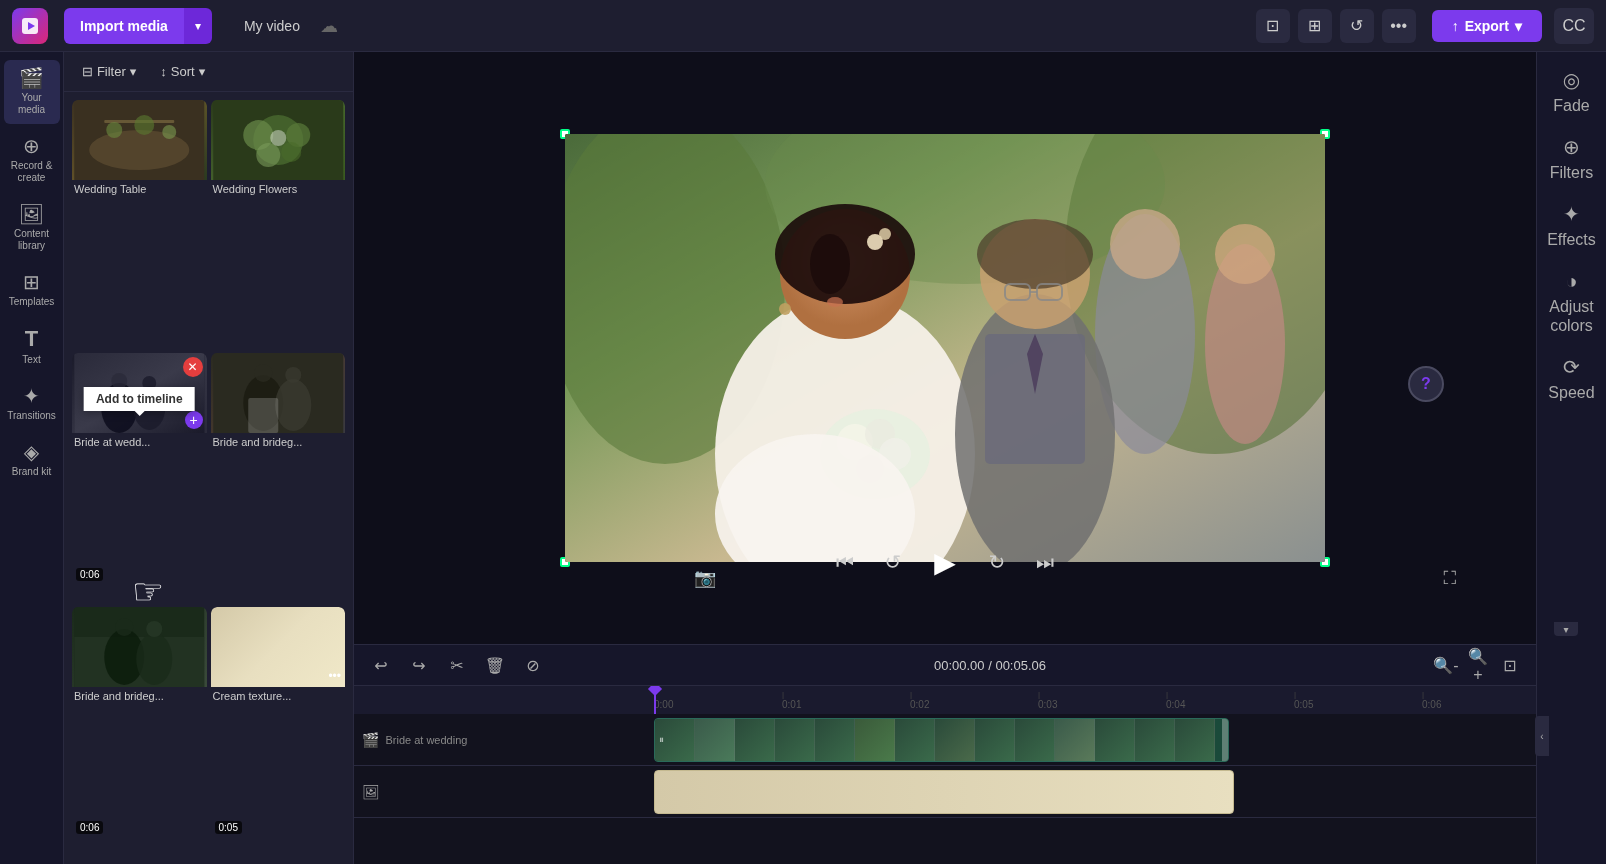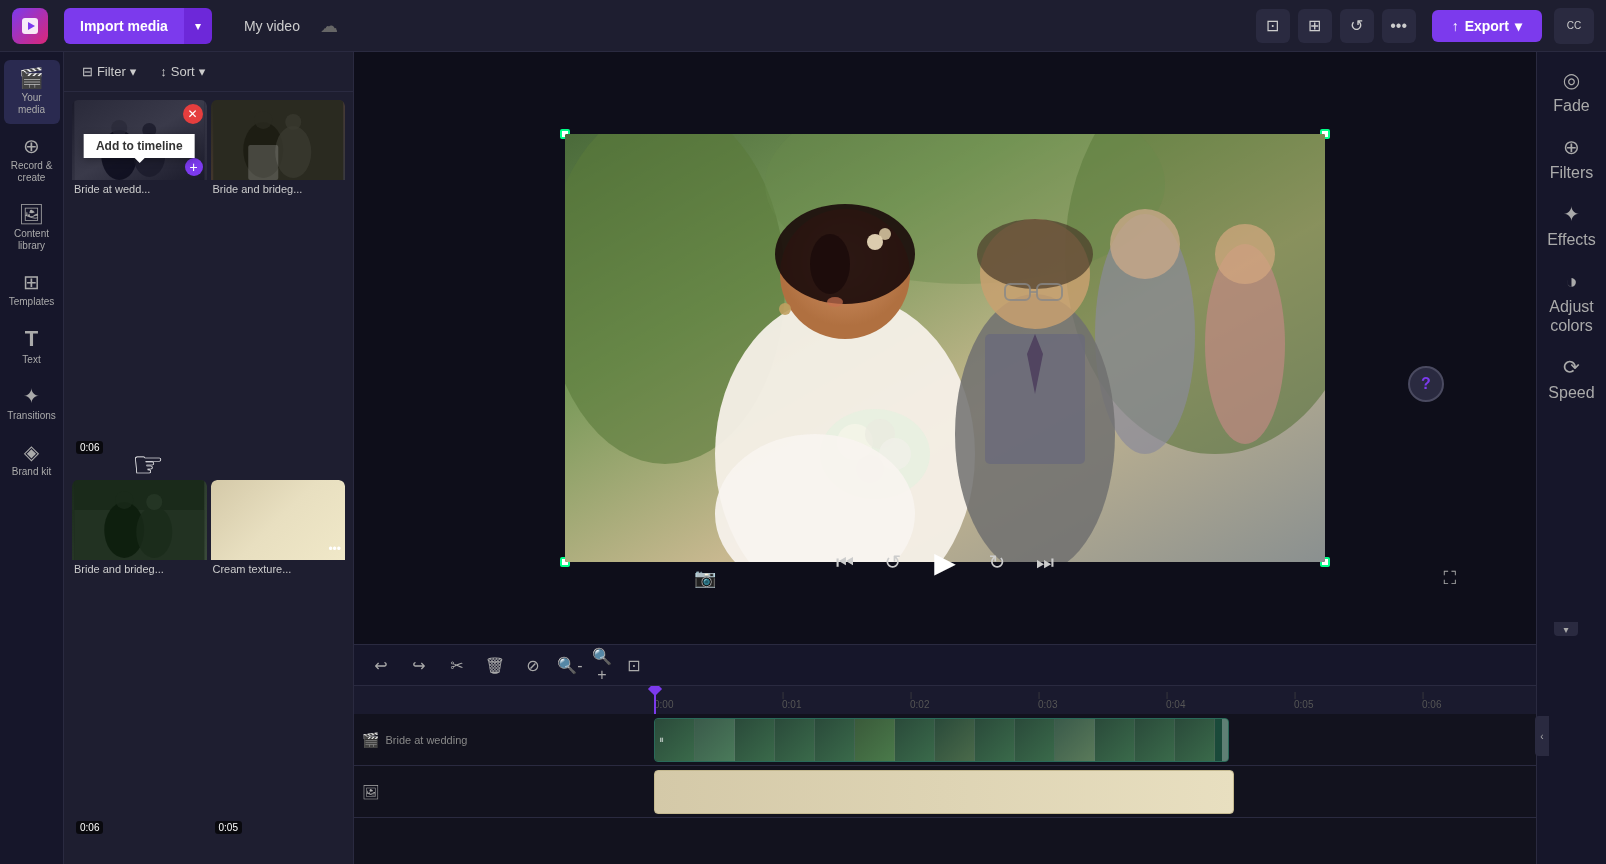--- a/index.html
+++ b/index.html
@@ -107,21 +107,21 @@
     }
     .captions-btn {
       margin-left: 12px;
       background: #2a2a40;
       border: none;
       color: #ccc;
       width: 40px;
       height: 36px;
       border-radius: 6px;
       cursor: pointer;
-      font-size: 10px;
+      font-size: 16px;
       display: flex;
       align-items: center;
       justify-content: center;
     }
 
     
     .main-area {
       display: flex;
       flex: 1;
       overflow: hidden;
@@ -752,21 +752,48 @@
       </button>
       <button class="sort-btn">
         <span>↕</span>
         <span>Sort</span>
         <span>▾</span>
       </button>
     </div>
 
     <div class="media-grid">
 
-
+      <div class="media-item">
+        <div class="thumb-wedding-table">
+          <svg width="100%" height="100%" viewBox="0 0 130 80">
+            <rect width="130" height="80" fill="#3a3020"></rect>
+            <ellipse cx="65" cy="50" rx="50" ry="20" fill="#5a4a30" opacity="0.8"></ellipse>
+            <rect x="30" y="20" width="70" height="3" rx="1" fill="#7a6a40" opacity="0.7"></rect>
+            <circle cx="40" cy="30" r="8" fill="#6a8a40" opacity="0.6"></circle>
+            <circle cx="70" cy="25" r="10" fill="#5a7a30" opacity="0.6"></circle>
+            <circle cx="95" cy="32" r="7" fill="#7a9a50" opacity="0.6"></circle>
+          </svg>
+        </div>
+        <div class="media-label">Wedding Table</div>
+      </div>
+
+      <div class="media-item">
+        <div class="thumb-wedding-flowers">
+          <svg width="100%" height="100%" viewBox="0 0 130 80">
+            <rect width="130" height="80" fill="#2a3a1a"></rect>
+            <circle cx="65" cy="40" r="25" fill="#4a6a30" opacity="0.8"></circle>
+            <circle cx="45" cy="35" r="15" fill="#6a8a4a" opacity="0.7"></circle>
+            <circle cx="85" cy="35" r="12" fill="#5a7a3a" opacity="0.7"></circle>
+            <circle cx="55" cy="55" r="12" fill="#7a9a5a" opacity="0.6"></circle>
+            <circle cx="78" cy="52" r="10" fill="#4a6a2a" opacity="0.6"></circle>
+            <circle cx="65" cy="38" r="8" fill="#fff" opacity="0.4"></circle>
+          </svg>
+        </div>
+        <div class="media-label">Wedding Flowers</div>
+      </div>
 
       <div class="media-item" style="position:relative;">
         <div class="thumb-bride-wedding" style="position:relative;">
           <svg width="100%" height="100%" viewBox="0 0 130 80">
             <rect width="130" height="80" fill="#1a1a2a"></rect>
             <rect x="0" y="0" width="130" height="80" fill="url(#grad1)"></rect>
             <defs>
               <linearGradient id="grad1" x1="0%" y1="0%" x2="100%" y2="100%">
                 <stop offset="0%" style="stop-color:#2a2a3a"></stop>
                 <stop offset="50%" style="stop-color:#3a3a4a"></stop>
@@ -919,20 +946,21 @@
 
     <div class="timeline-area">
 
       <div class="timeline-toolbar">
         <button class="timeline-tool-btn">↩</button>
         <button class="timeline-tool-btn">↪</button>
         <button class="timeline-tool-btn">✂</button>
         <button class="timeline-tool-btn">🗑</button>
         <button class="timeline-tool-btn">⊘</button>
 
+        <div class="timeline-time">00:00.00 / 00:05.06</div>
 
         <div class="zoom-controls">
           <button class="zoom-btn">🔍-</button>
           <button class="zoom-btn">🔍+</button>
           <button class="zoom-btn">⊡</button>
         </div>
       </div>
 
       <div class="timeline-ruler">
         <div style="position:absolute;left:0;top:0;width:300px;height:100%;background:#1a1a2e;z-index:1;"></div>

